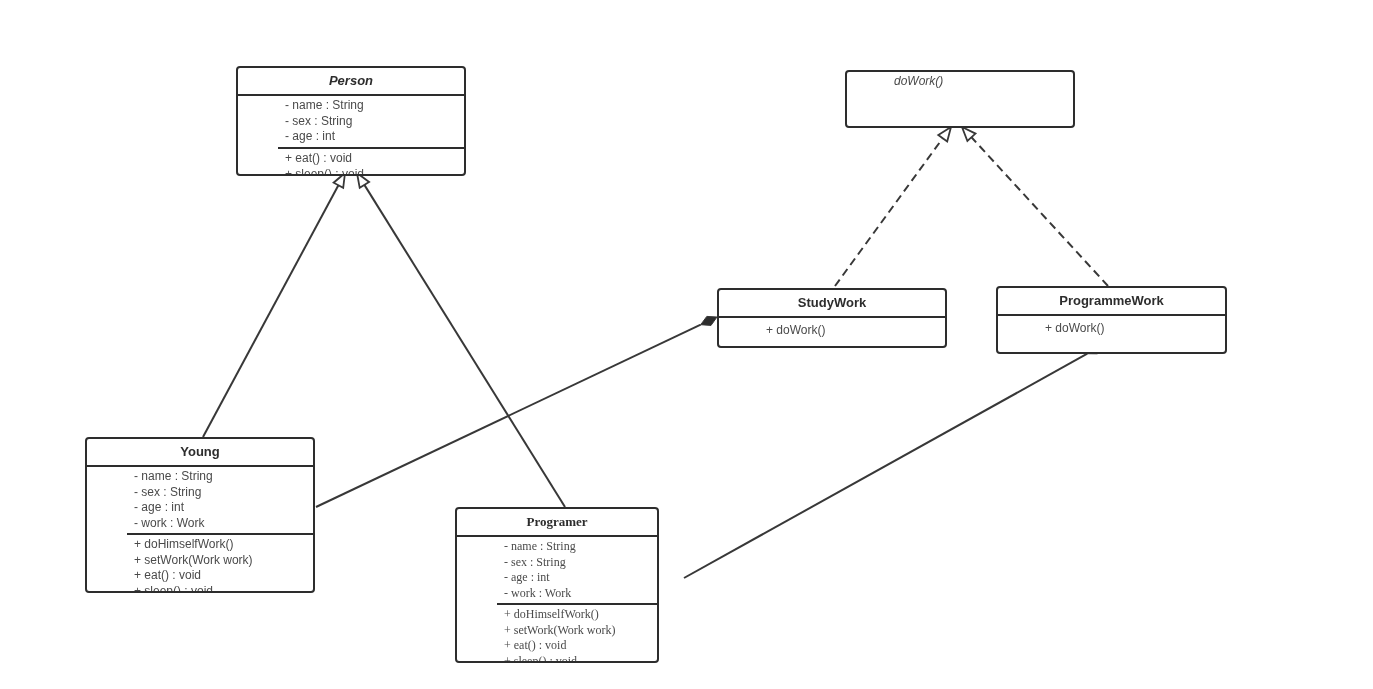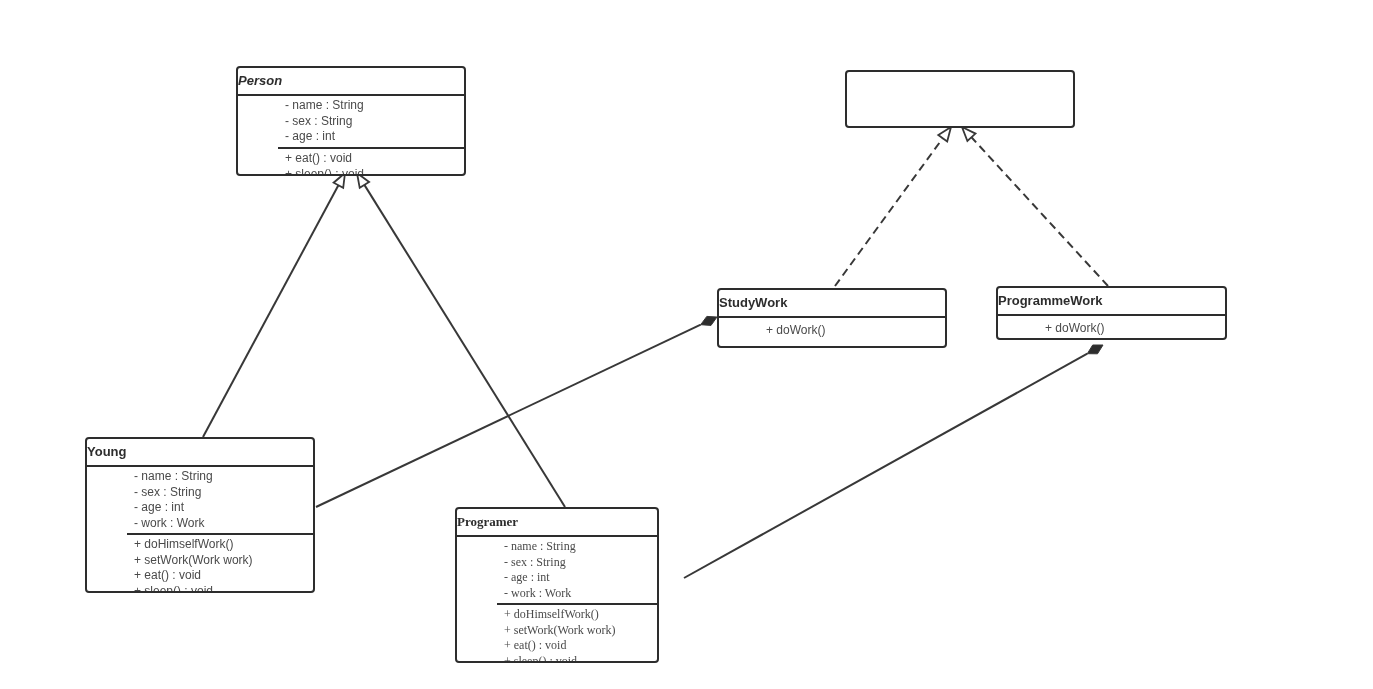--- a/index.html
+++ b/index.html
@@ -15,21 +15,21 @@
     position:absolute;
     box-sizing:border-box;
     background:#ffffff;
     border:2px solid #2d2d2d;
     border-radius:4px;
     overflow:hidden;
     color:#4a4a4a;
   }
   .class-title {
     height:26px; line-height:26px;
-    text-align:left;
+    text-align:center;
     font-weight:bold;
     font-size:13px;
     color:#2d2d2d;
     border-bottom:2px solid #2d2d2d;
     white-space:nowrap;
   }
   .italic { font-style:italic; }
   .comp {
     padding:2px 7px 0 7px;
     font-size:12px;
@@ -86,30 +86,33 @@
       <div>- sex : String</div>
       <div>- age : int</div>
     </div>
     <div class="comp">
       <div>+ eat() : void</div>
       <div>+ sleep() : void</div>
     </div>
   </div>
 
   <div class="class-box" style="left:845px; top:70px; width:230px; height:58px;">
+    <div class="comp italic">
+      <div>doWork()</div>
+    </div>
   </div>
 
   <div class="class-box" style="left:717px; top:288px; width:230px; height:60px;">
     <div class="class-title">StudyWork</div>
     <div class="comp" style="padding-top:5px;">
       <div>+ doWork()</div>
     </div>
   </div>
 
-  <div class="class-box" style="left:996px; top:286px; width:231px; height:54px;">
+  <div class="class-box" style="left:996px; top:286px; width:231px; height:68px;">
     <div class="class-title">ProgrammeWork</div>
     <div class="comp" style="padding-top:5px;">
       <div>+ doWork()</div>
     </div>
   </div>
 
   <div class="class-box" style="left:85px; top:437px; width:230px; height:156px;">
     <div class="class-title">Young</div>
     <div class="comp bordered" style="height:64px;">
       <div>- name : String</div>

